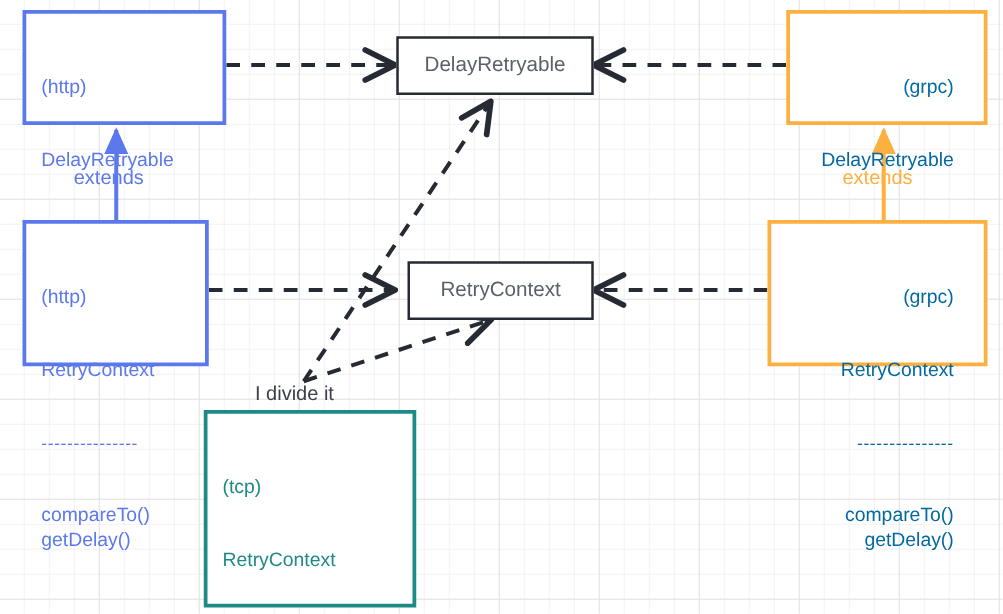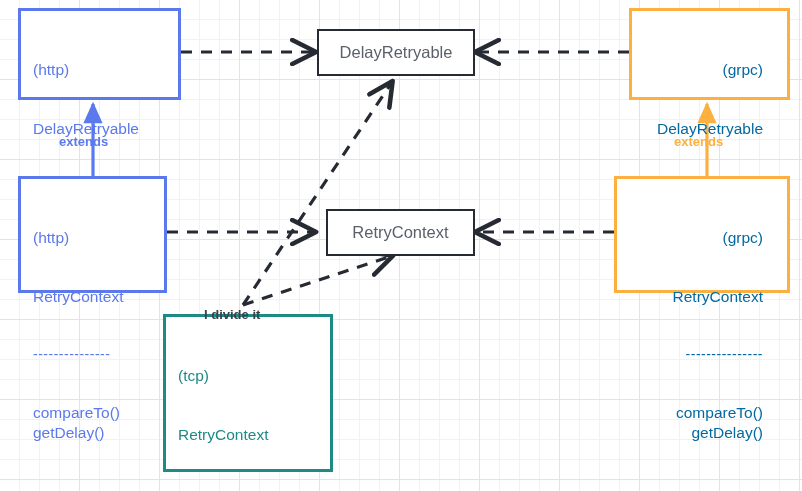--- a/index.html
+++ b/index.html
@@ -63,24 +63,23 @@
     color: #5b616b;
     font-size: 16.5px;
     display: flex;
     align-items: center;
     justify-content: center;
   }
 
   
   .edge-label {
     position: absolute;
-    font-size: 13px;
+    font-size: 16px;
     background: transparent;
     white-space: nowrap;
-    font-weight: bold;
   }
   .edge-label.blue   { color: #5b79ec; }
   .edge-label.orange { color: #fbb040; }
   .edge-label.dark   { color: #3c4149; }
 </style>
 </head>
 <body>
 
 <div id="canvas">
 
@@ -145,21 +144,21 @@
   </div>
 
   <div class="uml-box orange" style="left:614px; top:176px; width:176px; height:117px;">
     <div>(grpc)</div>
     <div>RetryContext</div>
     <div class="uml-sep">---------------</div>
     <div class="uml-members">compareTo()
 getDelay()</div>
   </div>
 
-  <div class="uml-box teal" style="left:163px; top:314px; width:170px; height:158px;">
+  <div class="uml-box teal" style="left:163px; top:328px; width:170px; height:158px;">
     <div>(tcp)</div>
     <div>RetryContext</div>
     
     
   </div>
 
   <div class="plain-box" style="left:317px; top:29px; width:158px; height:47px;">
     <span>DelayRetryable</span>
   </div>
 

